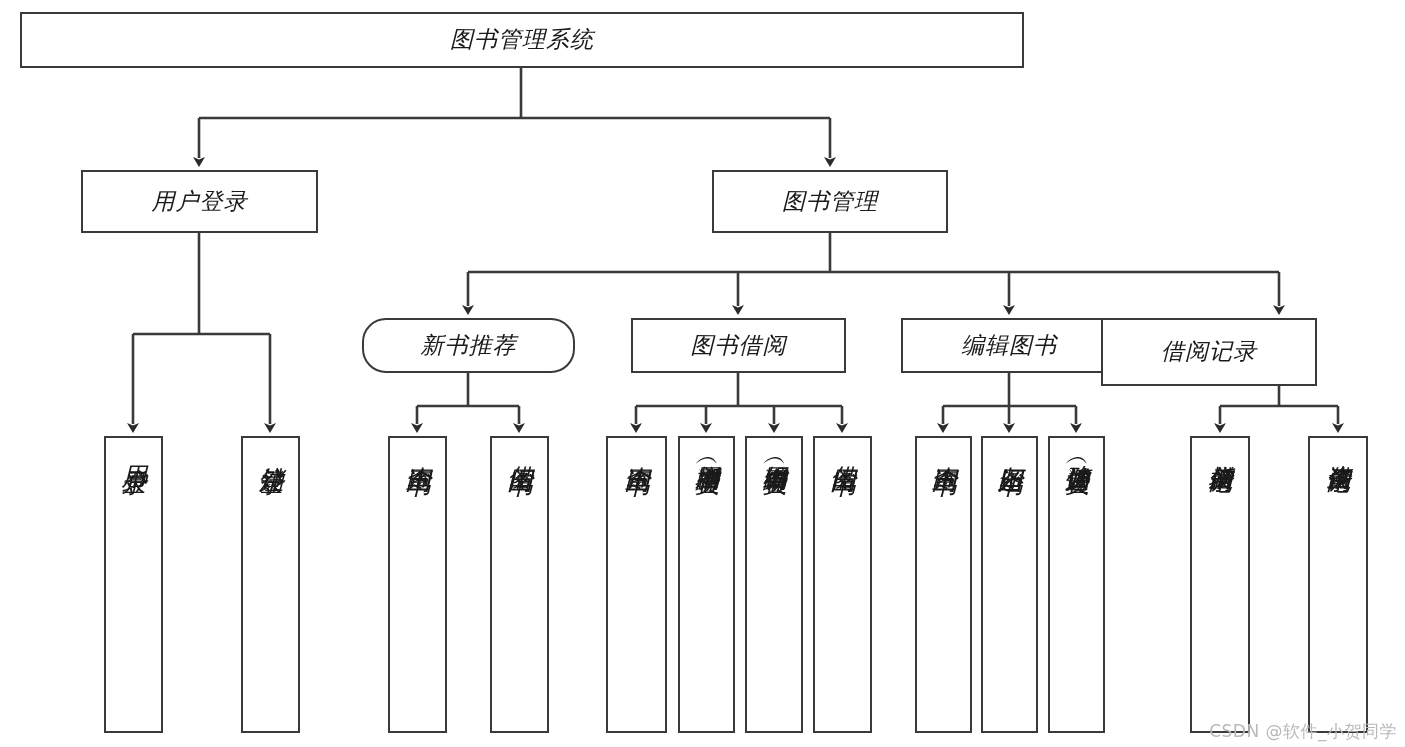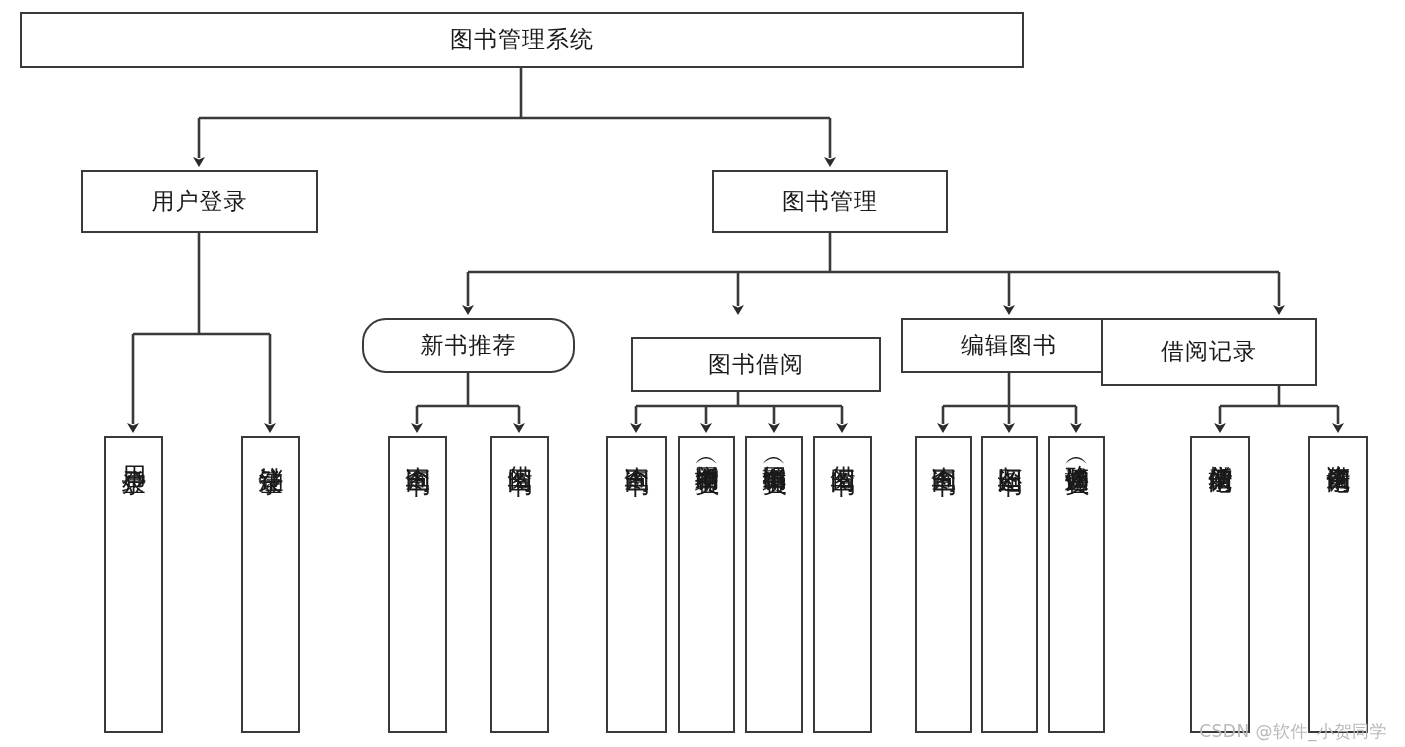--- a/index.html
+++ b/index.html
@@ -27,20 +27,21 @@
   }
   .node {
     position: absolute;
     box-sizing: border-box;
     border: 2.5px solid #3a3a3a;
     background: #ffffff;
     display: flex;
     align-items: center;
     justify-content: center;
     color: #1a1a1a;
+    font-style: italic;
   }
   .node.horiz .label {
     font-size: 23px;
     line-height: 1.1;
     letter-spacing: 1px;
     white-space: nowrap;
   }
   .node.vert {
     align-items: flex-start;
     justify-content: center;
@@ -53,21 +54,21 @@
     line-height: 1.12;
     letter-spacing: 2px;
     white-space: nowrap;
   }
   .node.vert.tight .label {
     font-size: 24px;
     letter-spacing: 1px;
   }
   .watermark {
     position: absolute;
-    right: 18px;
+    right: 8px;
     bottom: 4px;
     font-size: 17px;
     color: #b9b9b9;
     letter-spacing: 0.5px;
     white-space: nowrap;
   }
 </style>
 </head>
 <body>
 
@@ -131,21 +132,21 @@
   <div class="node horiz" style="left:81px; top:170px; width:237px; height:63px;">
     <span class="label">用户登录</span>
   </div>
   <div class="node horiz" style="left:712px; top:170px; width:236px; height:63px;">
     <span class="label">图书管理</span>
   </div>
 
   <div class="node horiz" style="left:362px; top:318px; width:213px; height:55px;border-radius:24px;">
     <span class="label">新书推荐</span>
   </div>
-  <div class="node horiz" style="left:631px; top:318px; width:250px; height:55px;margin-top:19px;">
+  <div class="node horiz" style="left:631px; top:318px; width:215px; height:55px;">
     <span class="label">图书借阅</span>
   </div>
   <div class="node horiz" style="left:901px; top:318px; width:216px; height:55px;">
     <span class="label">编辑图书</span>
   </div>
   <div class="node horiz" style="left:1101px; top:318px; width:216px; height:68px;">
     <span class="label">借阅记录</span>
   </div>
 
   <div class="node vert" style="left:104px; top:436px; width:59px; height:297px;">

